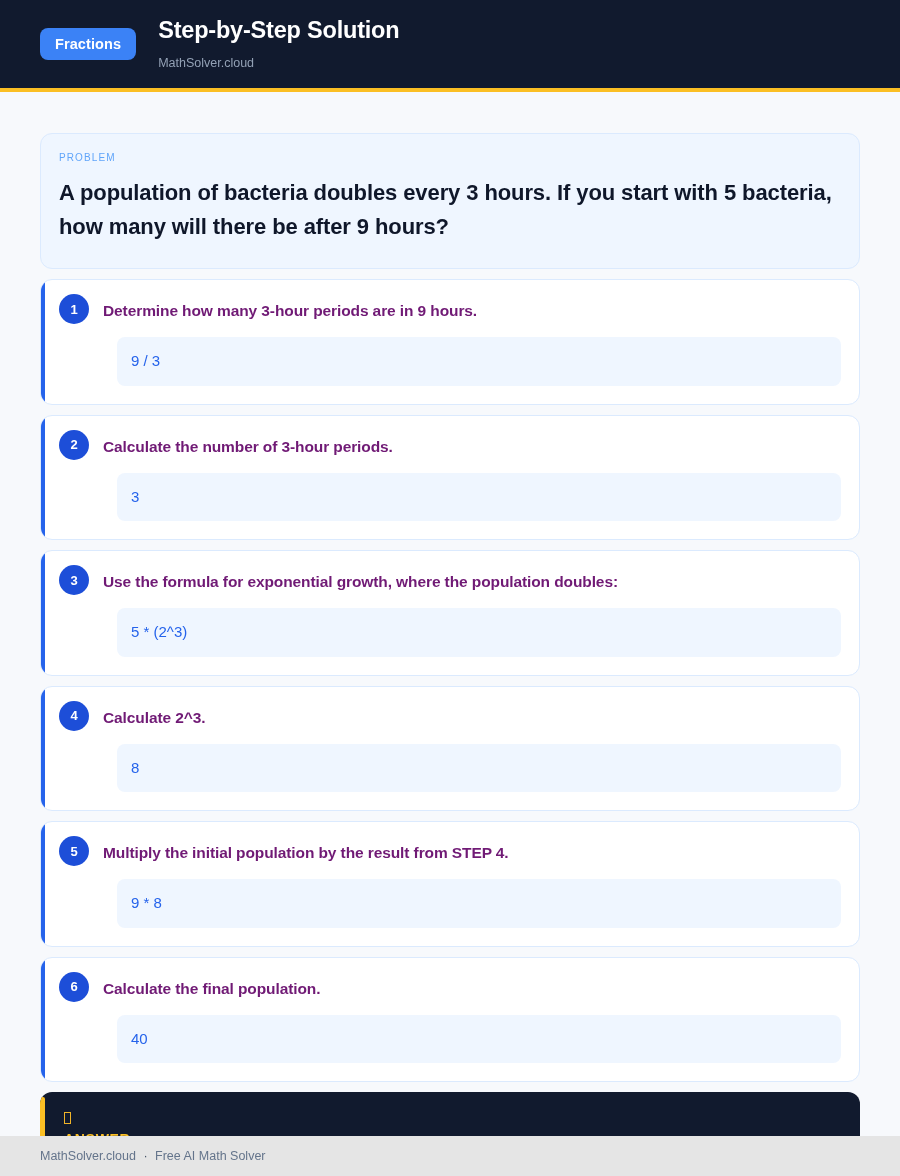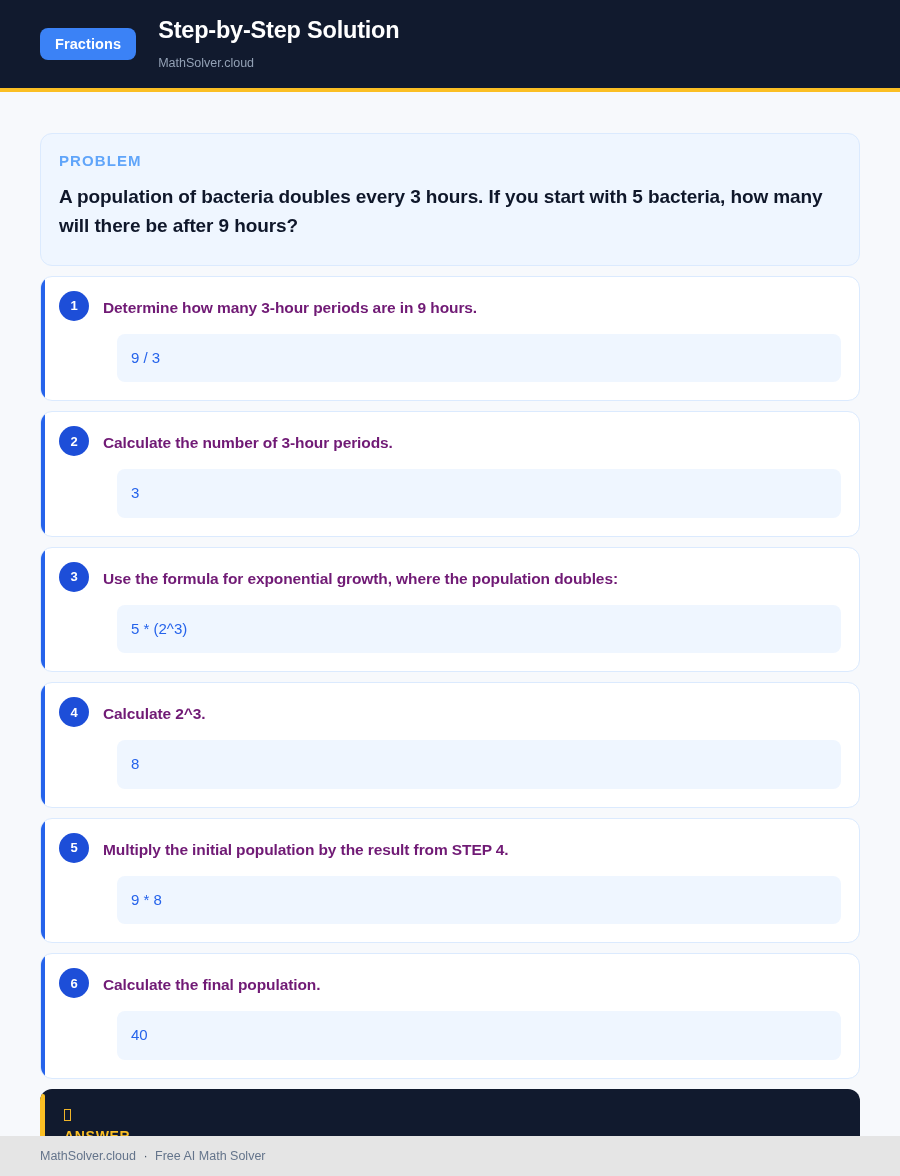--- a/index.html
+++ b/index.html
@@ -77,29 +77,28 @@
   .problem-card {
     background: #eff6ff;
     border: 1px solid #dbeafe;
     border-radius: 12px;
     padding: 18px 22px 24px 18px;
     margin-bottom: 10px;
   }
 
   .problem-label {
     color: #60a5fa;
-    font-size: 15px;
+    font-size: 10px;
     letter-spacing: 1.1px;
     margin-bottom: 13px;
-    font-weight: bold;
   }
 
   .problem-text {
     color: #0f172a;
-    font-size: 19px;
+    font-size: 22px;
     font-weight: bold;
     line-height: 1.55;
     letter-spacing: -0.1px;
   }
 
   
   .steps { display: block; }
 
   .step-card {
     position: relative;

